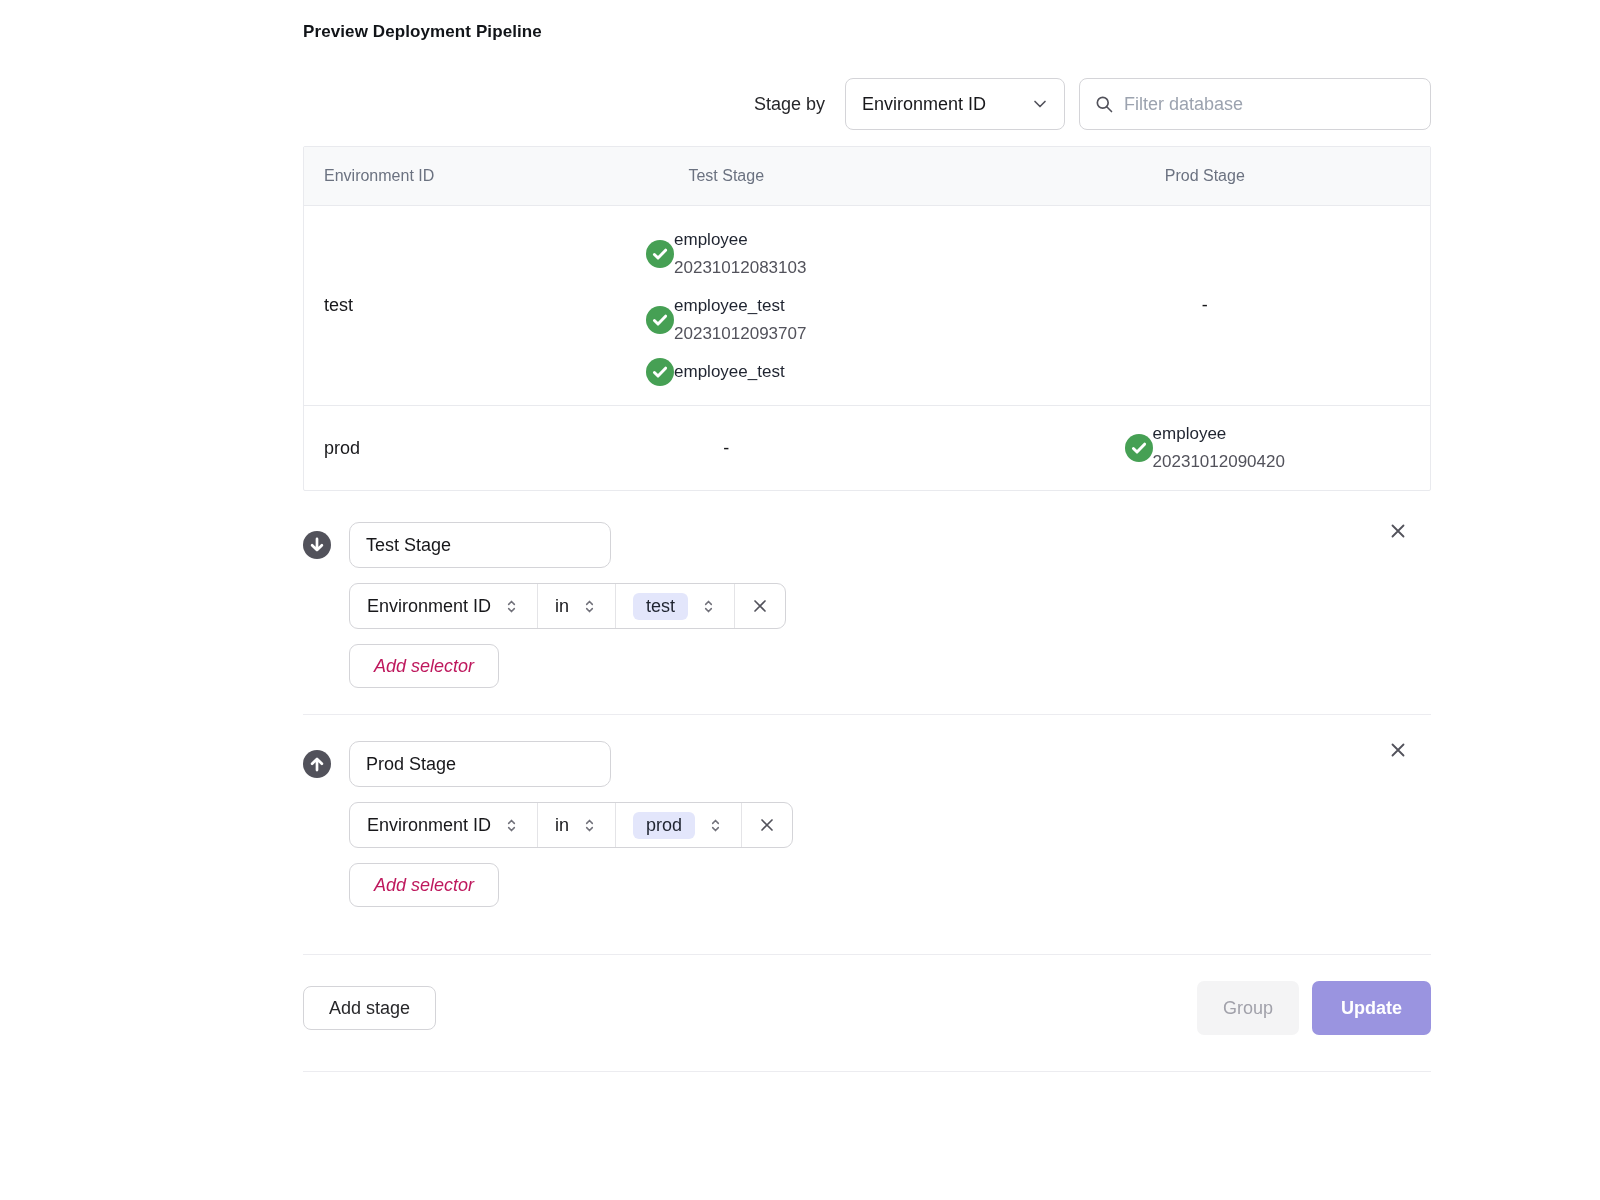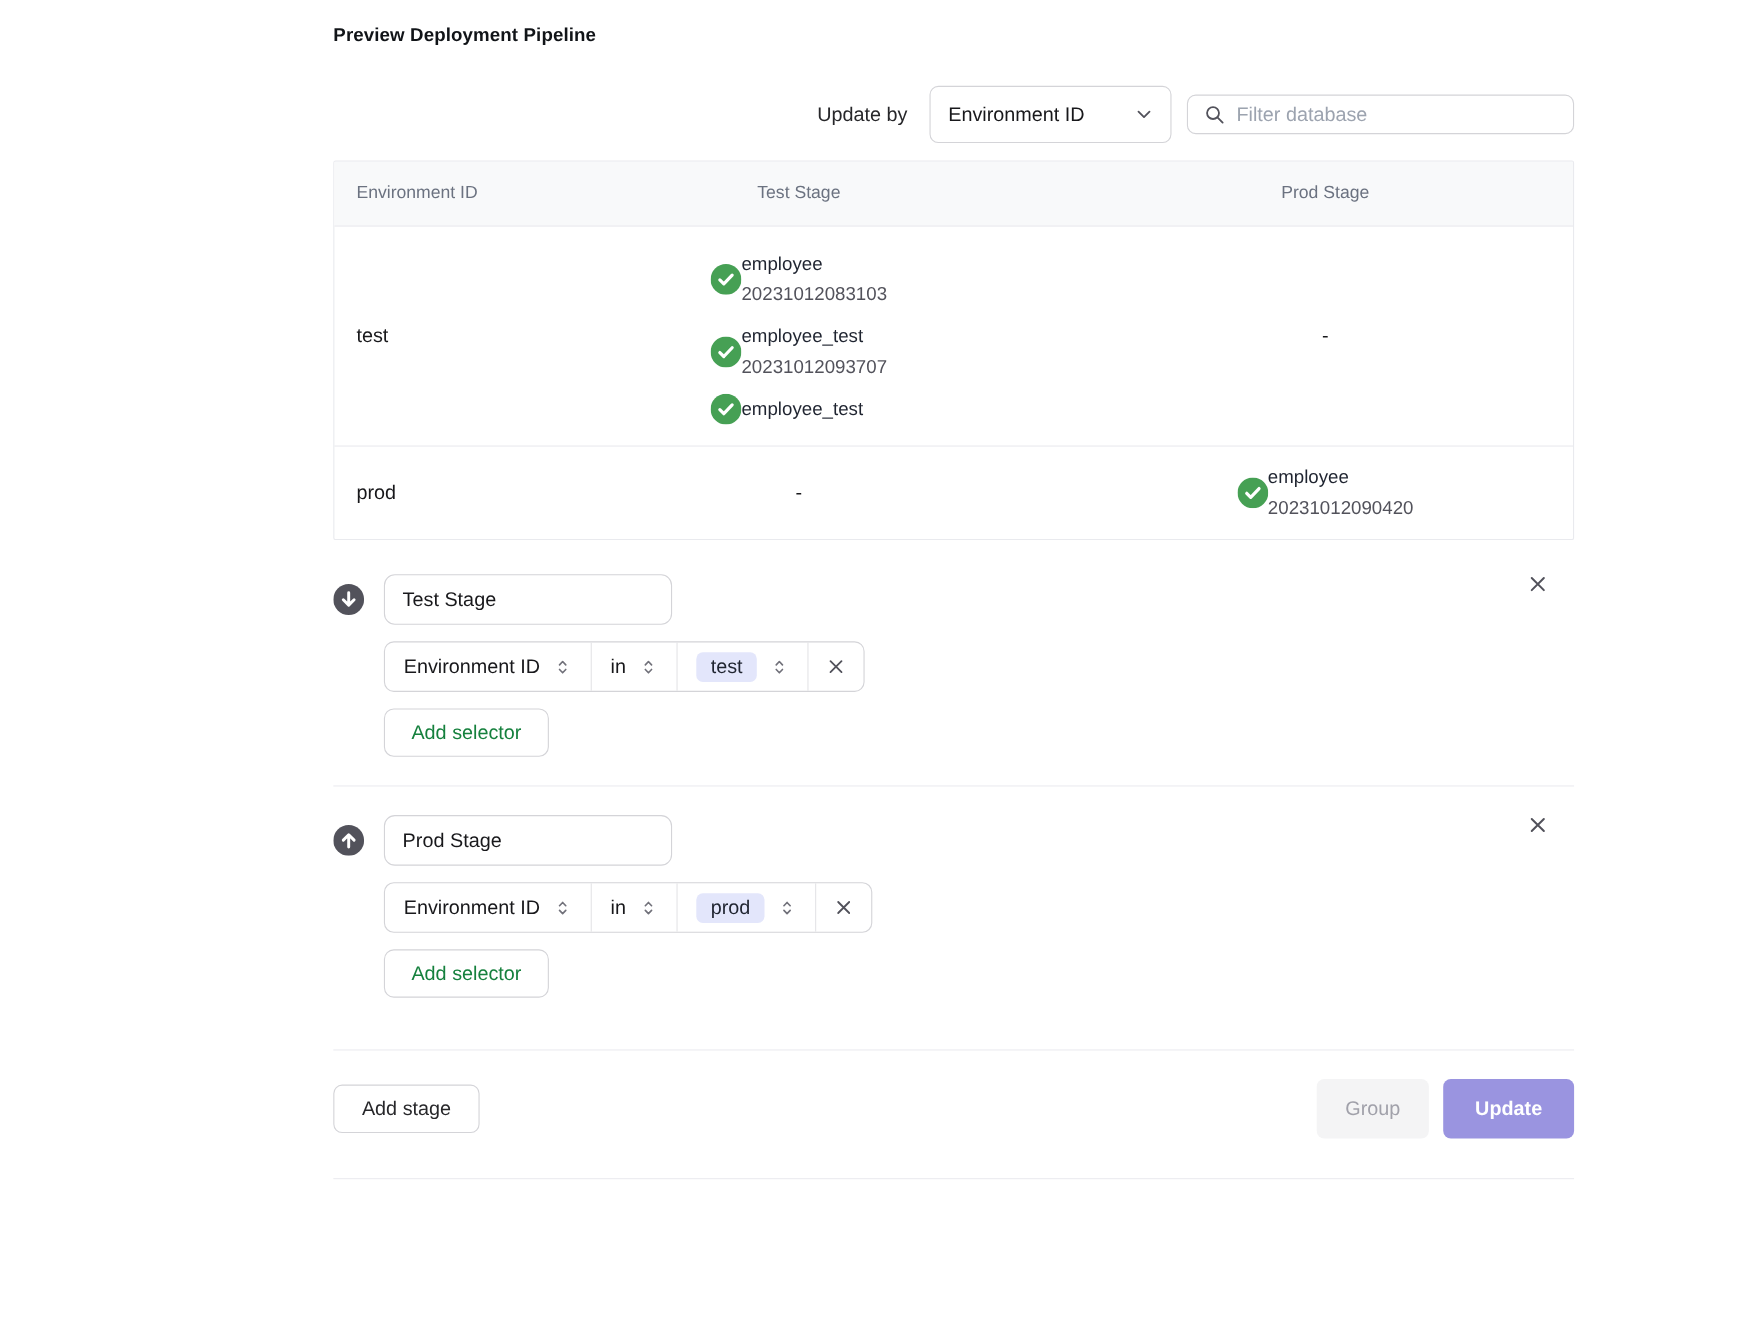--- a/index.html
+++ b/index.html
@@ -19,21 +19,21 @@
   
   .toolbar { margin-top: 36px; display: flex; justify-content: flex-end; align-items: center; height: 52px; }
   .groupby-label { font-size: 18px; color: #27272a; margin-right: 20px; }
   .select-box {
     width: 220px; height: 52px; border: 1px solid #d4d4d8; border-radius: 8px;
     display: flex; align-items: center; justify-content: space-between;
     padding: 0 14px 0 16px; background: #fff; cursor: pointer;
   }
   .select-box .sel-text { font-size: 18px; color: #18181b; }
   .search-box {
-    width: 352px; height: 36px; border: 1px solid #d4d4d8; border-radius: 8px;
+    width: 352px; height: 52px; border: 1px solid #d4d4d8; border-radius: 8px;
     display: flex; align-items: center; gap: 10px; padding: 0 14px; margin-left: 14px; background: #fff;
   }
   .search-box input {
     border: none; outline: none; font-size: 18px; flex: 1;
     font-family: "Liberation Sans", sans-serif; color: #18181b; background: transparent;
   }
   .search-box input::placeholder { color: #9ca3af; }
 
   
   .ptable { margin-top: 16px; border: 1px solid #e9eaee; border-radius: 2px; }
@@ -69,22 +69,22 @@
     background: none; border: none; cursor: pointer;
   }
   .selector-row { margin-left: 46px; margin-top: 15px; display: inline-flex; height: 46px;
     border: 1px solid #d4d4d8; border-radius: 9px; background: #fff; align-items: stretch; }
   .seg { display: flex; align-items: center; gap: 12px; padding: 0 17px; font-size: 18px; color: #18181b; cursor: pointer; }
   .seg + .seg { border-left: 1px solid #e4e4e7; }
   .chip { background: #e3e6fb; color: #1f2430; border-radius: 6px; padding: 3px 13px; font-size: 18px; }
   .seg.x-seg { padding: 0 15px; }
   .add-selector-btn {
     display: block; margin-left: 46px; margin-top: 15px; height: 44px; padding: 0 24px;
-    border: 1px solid #d4d4d8; border-radius: 9px; background: #fff; font-size: 18px; color: #15803d;
-    font-family: "Liberation Sans", sans-serif; cursor: pointer;
+    border: 1px solid #d4d4d8; border-radius: 9px; background: #fff; font-size: 18px; color: #be185d;
+    font-family: "Liberation Sans", sans-serif; cursor: pointer; font-style: italic;
   }
   .hdivider { border: none; border-top: 1px solid #ececf0; margin-top: 26px; }
   .hdivider.pre-footer { margin-top: 47px; }
 
   
   .footer-row { margin-top: 26px; display: flex; align-items: center; }
   .add-stage-btn {
     height: 44px; padding: 0 25px; border: 1px solid #d4d4d8; border-radius: 8px; background: #fff;
     font-size: 18px; color: #27272a; font-family: "Liberation Sans", sans-serif; cursor: pointer;
   }
@@ -102,21 +102,21 @@
   svg { display: block; }
 </style>
 </head>
 <body>
 
 <div class="container">
 
   <h1 class="page-title">Preview Deployment Pipeline</h1>
 
   <div class="toolbar">
-    <span class="groupby-label">Update by</span>
+    <span class="groupby-label">Stage by</span>
     <div class="select-box">
       <span class="sel-text">Environment ID</span>
       <span>
         <svg width="20" height="20" viewBox="0 0 24 24">
             <path d="M6 9l6 6 6-6" stroke="#52525b" stroke-width="2" fill="none" stroke-linecap="round" stroke-linejoin="round"></path>
           </svg>
       </span>
     </div>
     <div class="search-box">
       <span>

